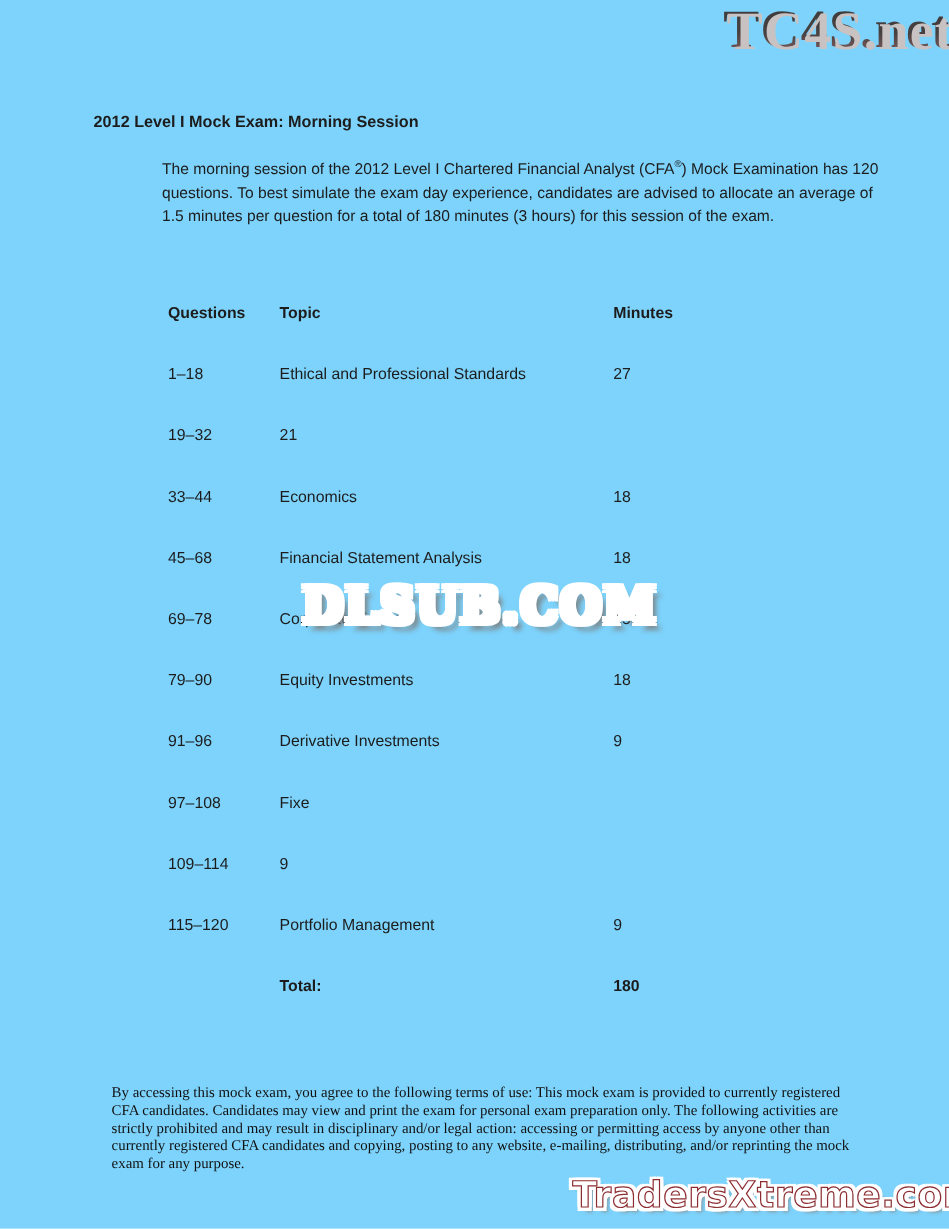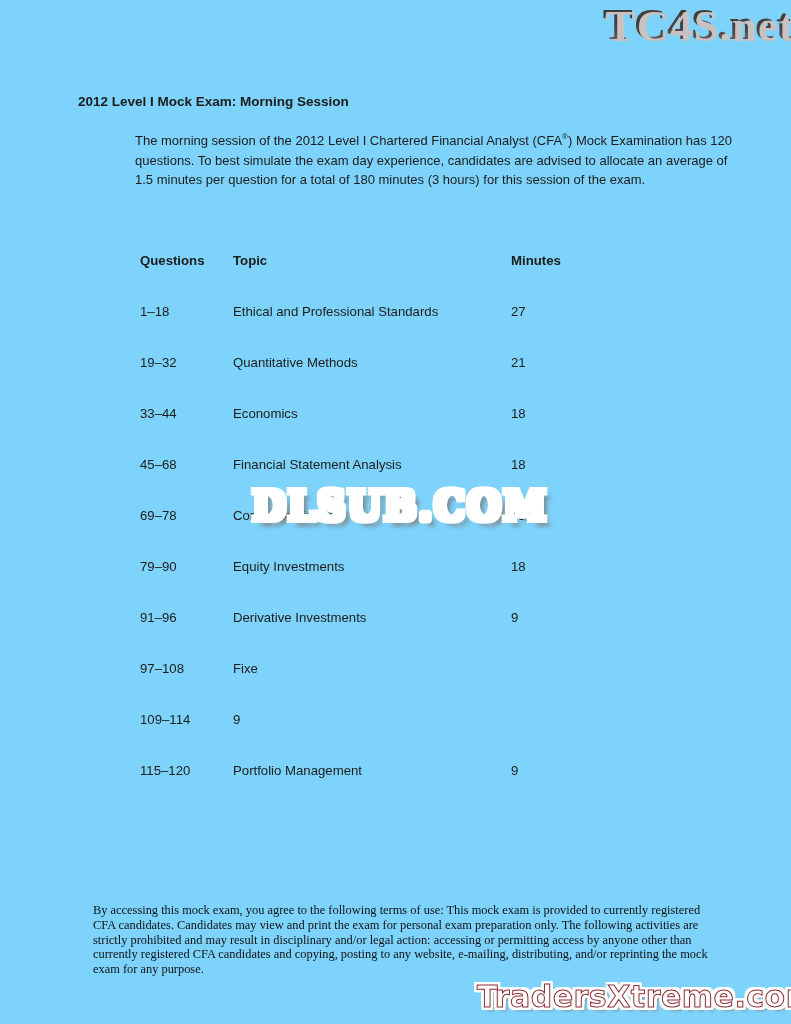--- a/index.html
+++ b/index.html
@@ -108,21 +108,20 @@
       <div class="cell">Minutes</div>
     </div>
 
     <div class="trow">
       <div class="cell">1–18</div>
       <div class="cell">Ethical and Professional Standards</div>
       <div class="cell">27</div>
     </div>
     <div class="trow">
       <div class="cell">19–32</div>
-      <div class="cell">Quantitative Methods</div>
       <div class="cell">21</div>
     </div>
     <div class="trow">
       <div class="cell">33–44</div>
       <div class="cell">Economics</div>
       <div class="cell">18</div>
     </div>
     <div class="trow">
       <div class="cell">45–68</div>
       <div class="cell">Financial Statement Analysis</div>
@@ -151,20 +150,25 @@
     <div class="trow">
       <div class="cell">109–114</div>
       <div class="cell">9</div>
     </div>
     <div class="trow">
       <div class="cell">115–120</div>
       <div class="cell">Portfolio Management</div>
       <div class="cell">9</div>
     </div>
 
+    <div class="trow total">
+      <div class="cell"></div>
+      <div class="cell">Total:</div>
+      <div class="cell">180</div>
+    </div>
   </div>
 
   <div class="dlsub">DLSUB.COM</div>
 
   <div class="terms">By accessing this mock exam, you agree to the following terms of use: This mock exam is provided to currently registered CFA candidates. Candidates may view and print the exam for personal exam preparation only. The following activities are strictly prohibited and may result in disciplinary and/or legal action: accessing or permitting access by anyone other than currently registered CFA candidates and copying, posting to any website, e-mailing, distributing, and/or reprinting the mock exam for any purpose.</div>
 
   <div class="tx">TradersXtreme.com</div>
 
 </div>
 

